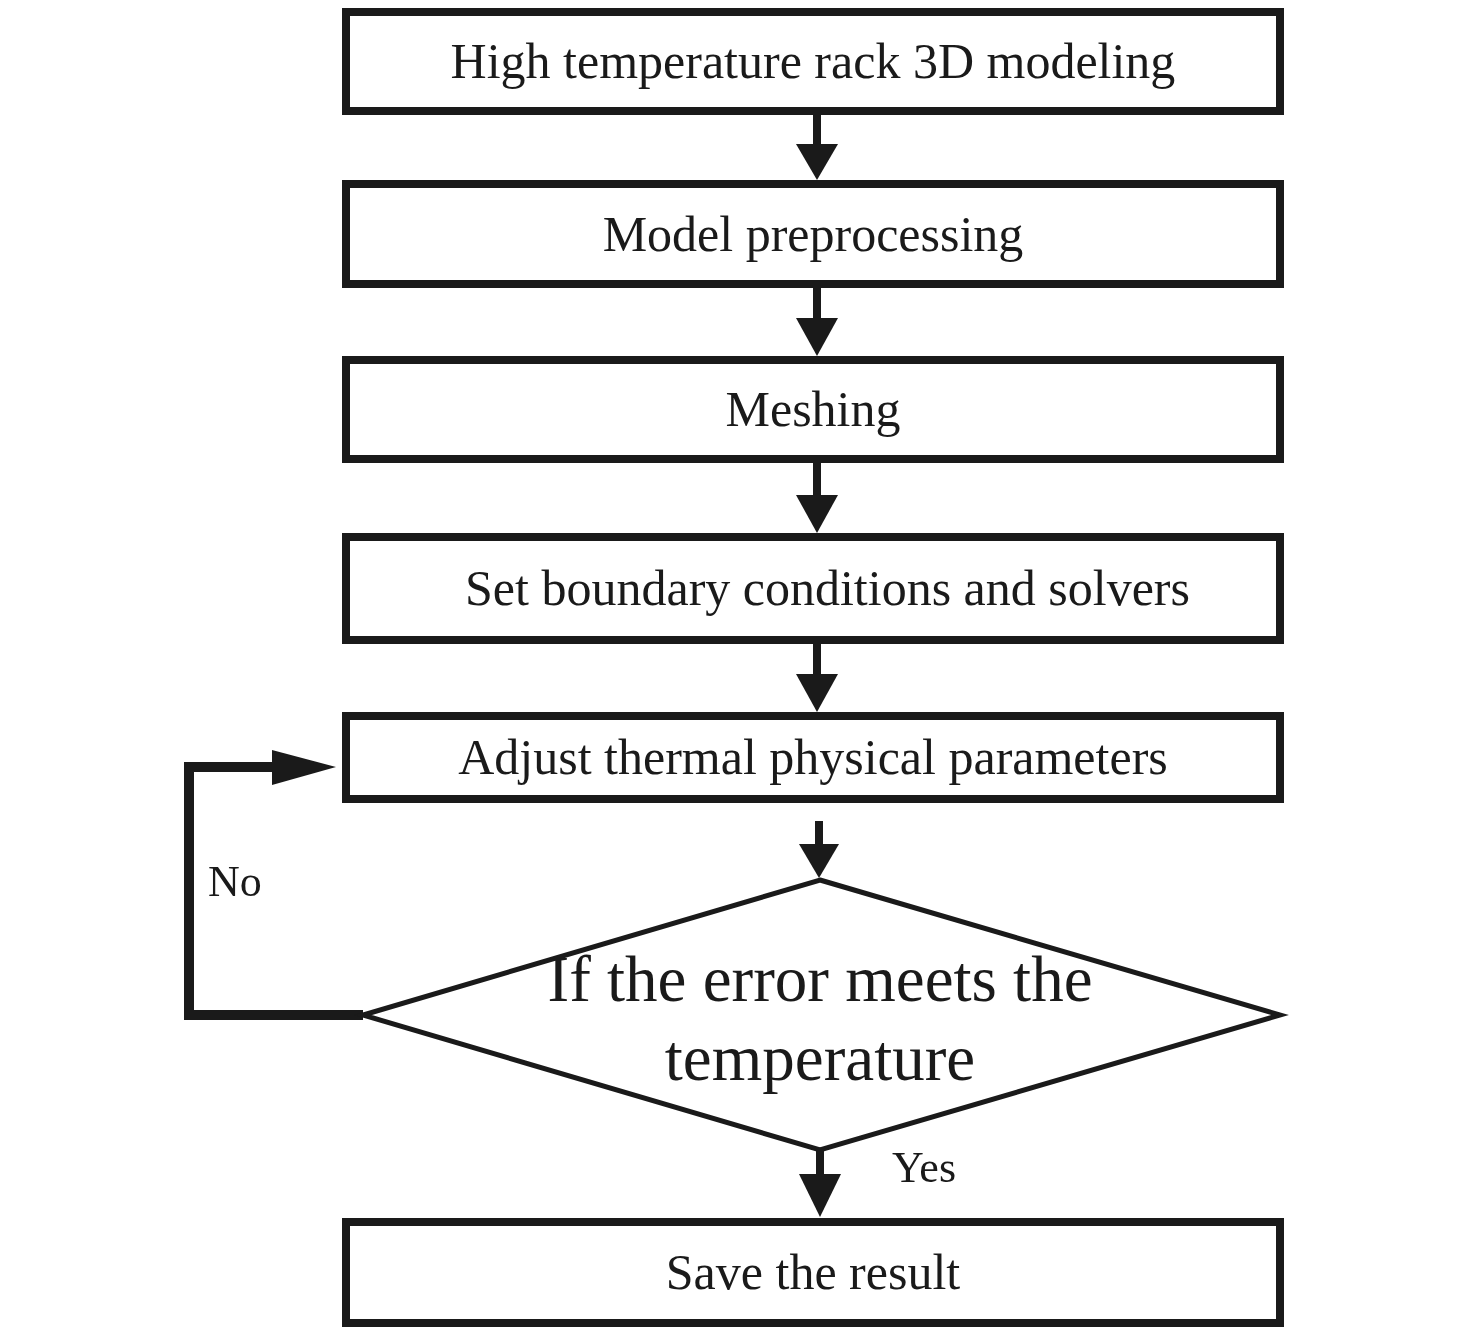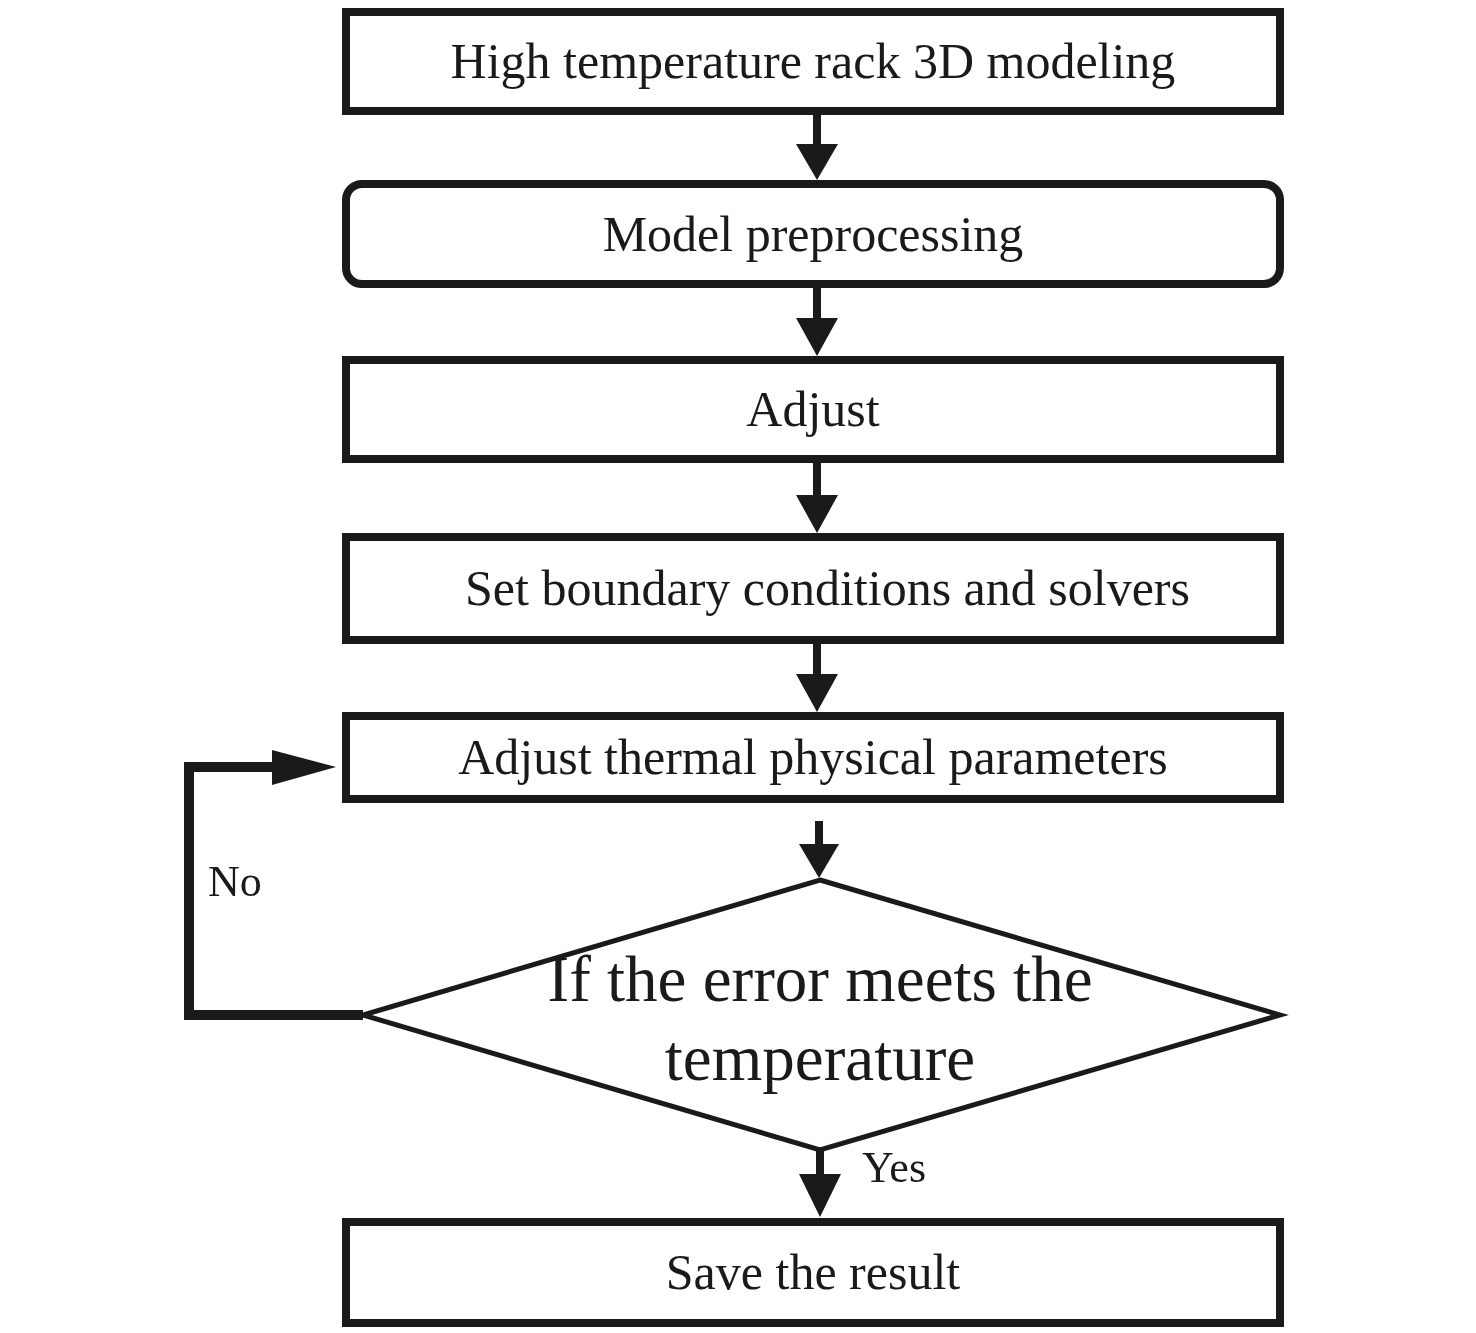--- a/index.html
+++ b/index.html
@@ -32,21 +32,21 @@
     background: #ffffff;
     display: flex;
     align-items: center;
     justify-content: center;
     text-align: center;
     font-size: 50px;
     line-height: 1.1;
     color: #1a1a1a;
   }
   #node-modeling      { top: 8px;    height: 107px; }
-  #node-preprocessing { top: 180px;  height: 108px; border-radius: 20px; }
+  #node-preprocessing { top: 180px;  height: 108px; }
   #node-meshing       { top: 356px;  height: 107px; }
   #node-boundary      { top: 533px;  height: 111px; padding-left: 29px; }
   #node-adjust        { top: 712px;  height: 91px; font-family: Liberation Serif, serif; }
   #node-save          { top: 1218px; height: 109px; align-items: center; }
 
   .diamond-label {
     position: absolute;
     left: 470px;
     top: 940px;
     width: 700px;
@@ -54,21 +54,21 @@
     font-size: 65px;
     line-height: 1.22;
     color: #1a1a1a;
   }
   .edge-label {
     position: absolute;
     font-size: 44px;
     color: #1a1a1a;
   }
   #label-no  { left: 208px; top: 856px; }
-  #label-yes { left: 862px; top: 1142px; }
+  #label-yes { left: 892px; top: 1142px; }
 
   .stroke { stroke: #1a1a1a; fill: none; }
   .head   { fill: #1a1a1a; stroke: none; }
 </style>
 </head>
 <body>
 
 <div id="canvas">
 
   <svg id="connector-layer" viewBox="0 0 1476 1333" xmlns="http://www.w3.org/2000/svg">
@@ -113,21 +113,21 @@
 
   <div class="flow-box" id="node-modeling">
     <span>High temperature rack 3D modeling</span>
   </div>
 
   <div class="flow-box" id="node-preprocessing">
     <span>Model preprocessing</span>
   </div>
 
   <div class="flow-box" id="node-meshing">
-    <span>Adjust</span>
+    <span>Meshing</span>
   </div>
 
   <div class="flow-box" id="node-boundary">
     <span>Set boundary conditions and solvers</span>
   </div>
 
   <div class="flow-box" id="node-adjust">
     <span>Adjust thermal physical parameters</span>
   </div>
 

